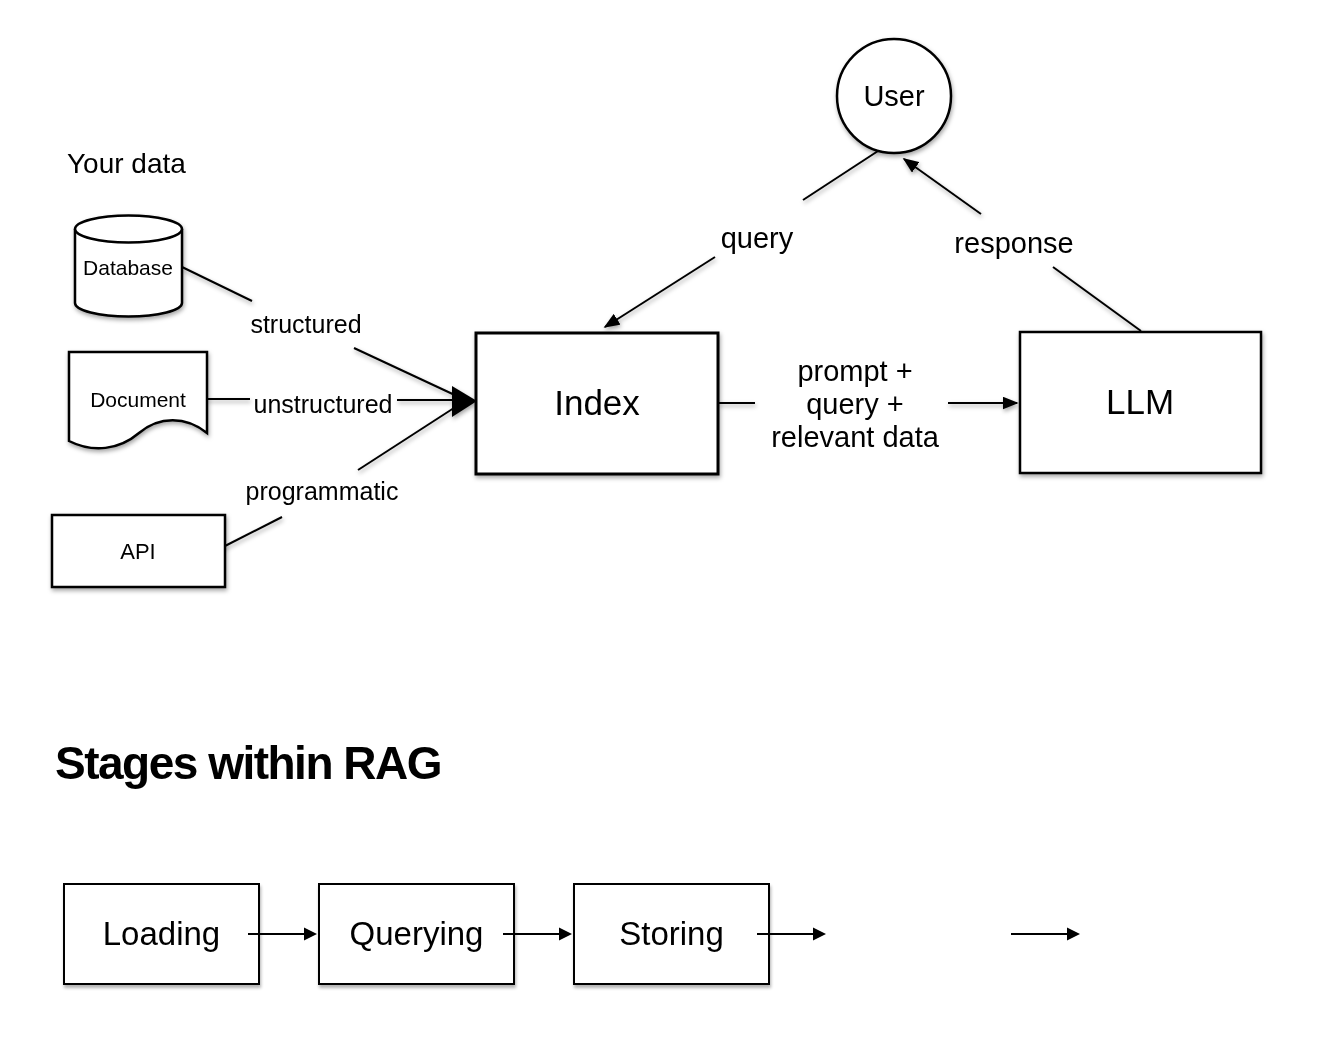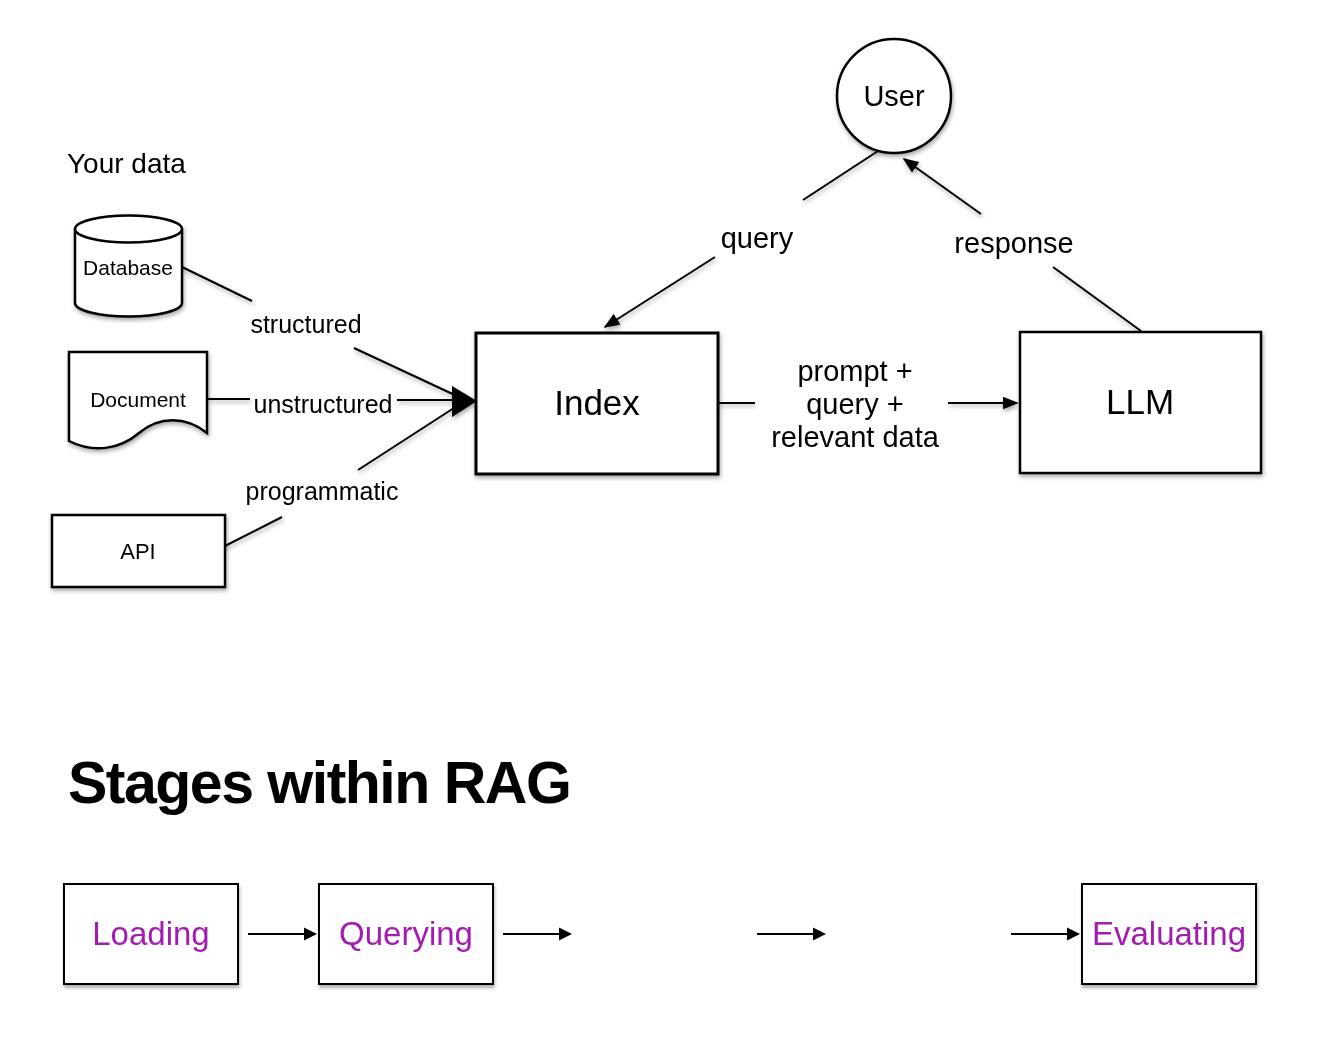--- a/index.html
+++ b/index.html
@@ -30,40 +30,40 @@
   }
   svg .conn {
     stroke: #000000;
     stroke-width: 2;
     fill: none;
   }
   .stages-heading {
     position: absolute;
     left: 55px;
     top: 738px;
-    margin: 13px;
-    font-size: 59px;
+    margin: 0;
+    font-size: 46px;
     font-weight: 700;
     letter-spacing: -1.5px;
     line-height: 1.1;
     color: #000000;
   }
   .stage-box {
     position: absolute;
     top: 883px;
-    width: 176px;
+    width: 197px;
     height: 102px;
     box-sizing: border-box;
     border: 2.5px solid #000000;
     background: #ffffff;
     display: flex;
     align-items: center;
     justify-content: center;
     font-size: 33px;
-    color: #a21caf;
+    color: #000000;
     box-shadow: 1px 3px 3px rgba(0,0,0,0.30);
   }
   .stage-arrow {
     position: absolute;
     top: 925px;
   }
 </style>
 </head>
 <body>
 
@@ -130,22 +130,22 @@
   </svg>
 
   <h1 class="stages-heading">Stages within RAG</h1>
 
   <div class="stage-box" style="left:63px">
     <span>Loading</span>
   </div>
   <div class="stage-box" style="left:318px">
     <span>Querying</span>
   </div>
-  <div class="stage-box" style="left:1081px">
-    <span>Evaluating</span>
+  <div class="stage-box" style="left:573px">
+    <span>Storing</span>
   </div>
 
   <svg class="stage-arrow" style="left:248px" width="70" height="18">
     <line x1="0" y1="9" x2="57" y2="9" stroke="#000000" stroke-width="2"></line>
     <polygon points="56,2.5 69,9 56,15.5" fill="#000000"></polygon>
   </svg>
   <svg class="stage-arrow" style="left:503px" width="70" height="18">
     <line x1="0" y1="9" x2="57" y2="9" stroke="#000000" stroke-width="2"></line>
     <polygon points="56,2.5 69,9 56,15.5" fill="#000000"></polygon>
   </svg>

